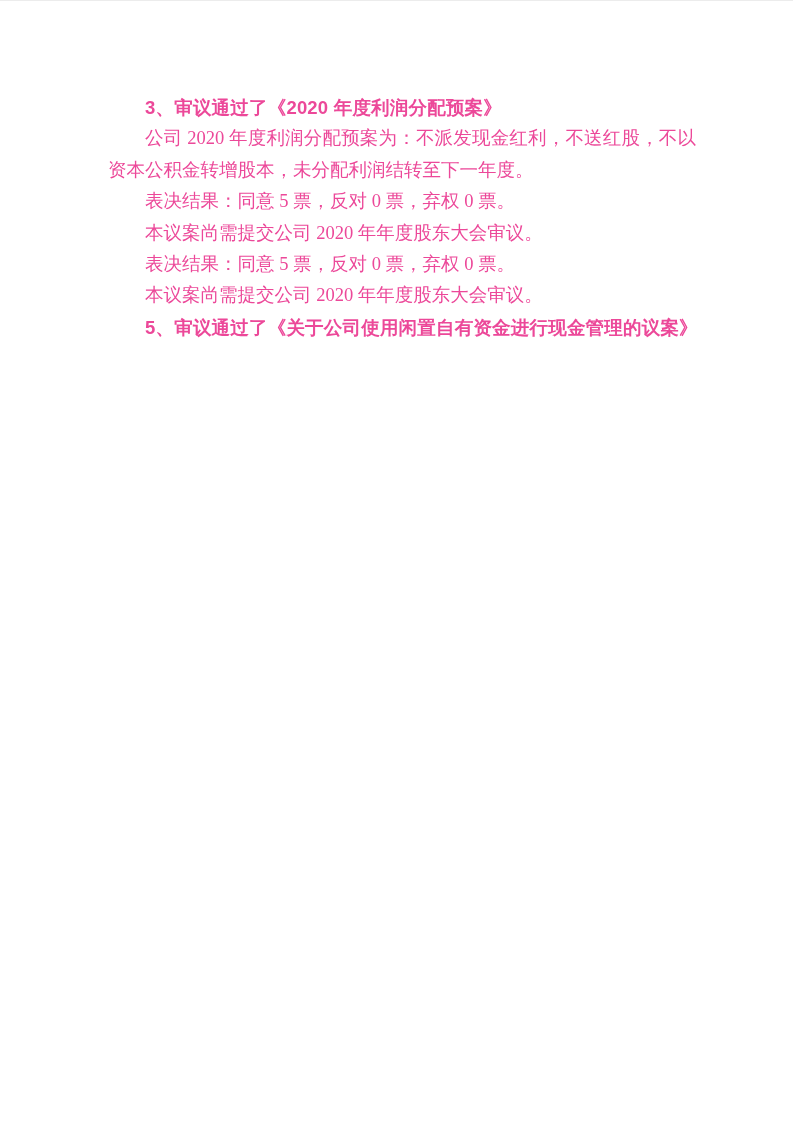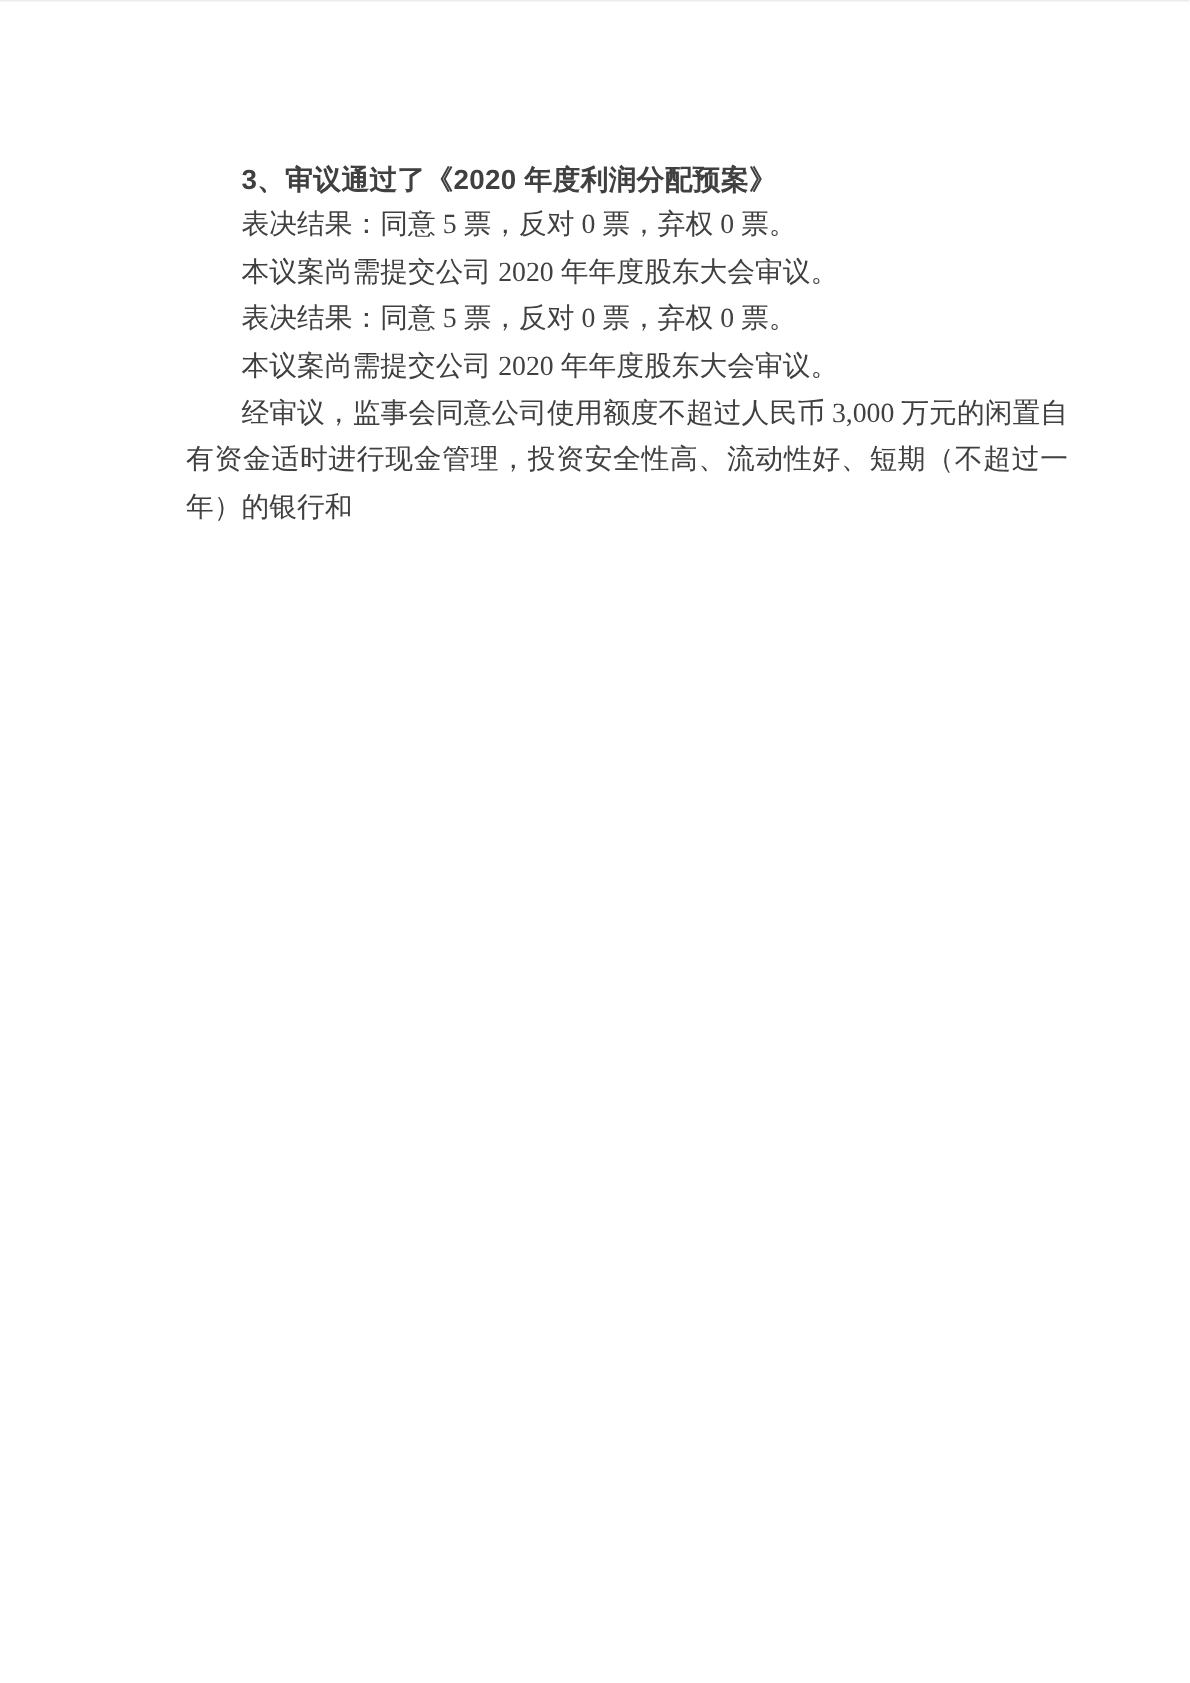--- a/index.html
+++ b/index.html
@@ -14,29 +14,28 @@
     height: 1122px;
     margin: 0 auto;
     background: #ffffff;
     border-top: 1px solid #ececec;
     overflow: hidden;
   }
 
   .doc-body {
     position: absolute;
     top: 91px;
-    left: 124px;
+    left: 108px;
     width: 588px;
-    color: #404040;
+    color: #ec4899;
     font-family: "Liberation Serif", "DejaVu Serif", serif;
     font-size: 18.5px;
     line-height: 31.4px;
     text-align: justify;
     text-justify: inter-ideograph;
-    margin-top: 12px;
   }
 
   .doc-heading {
     font-family: "Liberation Sans", "DejaVu Sans", sans-serif;
     font-weight: 700;
     font-size: 18.5px;
     line-height: 31.4px;
     text-indent: 2em;
     text-align: left;
     white-space: nowrap;
@@ -48,31 +47,32 @@
   }
 </style>
 </head>
 <body>
 
 <div class="page">
   <div class="doc-body">
 
     <div class="doc-heading">3、审议通过了《2020 年度利润分配预案》</div>
 
+    <div class="doc-paragraph">公司 2020 年度利润分配预案为：不派发现金红利，不送红股，不以资本公积金转增股本，未分配利润结转至下一年度。</div>
 
 
 
     <div class="doc-paragraph">表决结果：同意 5 票，反对 0 票，弃权 0 票。</div>
 
     <div class="doc-paragraph">本议案尚需提交公司 2020 年年度股东大会审议。</div>
 
 
 
 
     <div class="doc-paragraph">表决结果：同意 5 票，反对 0 票，弃权 0 票。</div>
 
     <div class="doc-paragraph">本议案尚需提交公司 2020 年年度股东大会审议。</div>
 
+    <div class="doc-heading">5、审议通过了《关于公司使用闲置自有资金进行现金管理的议案》</div>
 
-    <div class="doc-paragraph">经审议，监事会同意公司使用额度不超过人民币 3,000 万元的闲置自有资金适时进行现金管理，投资安全性高、流动性好、短期（不超过一年）的银行和</div>
 
   </div>
 </div>
 
 </body></html>

